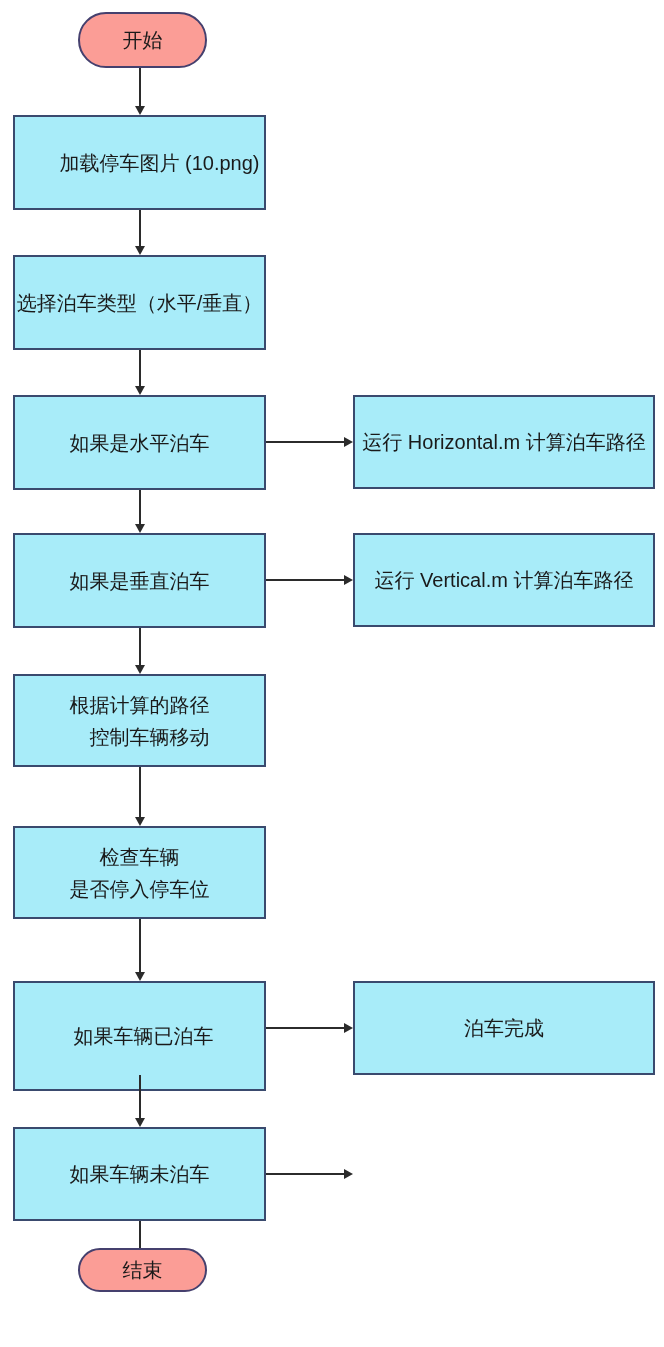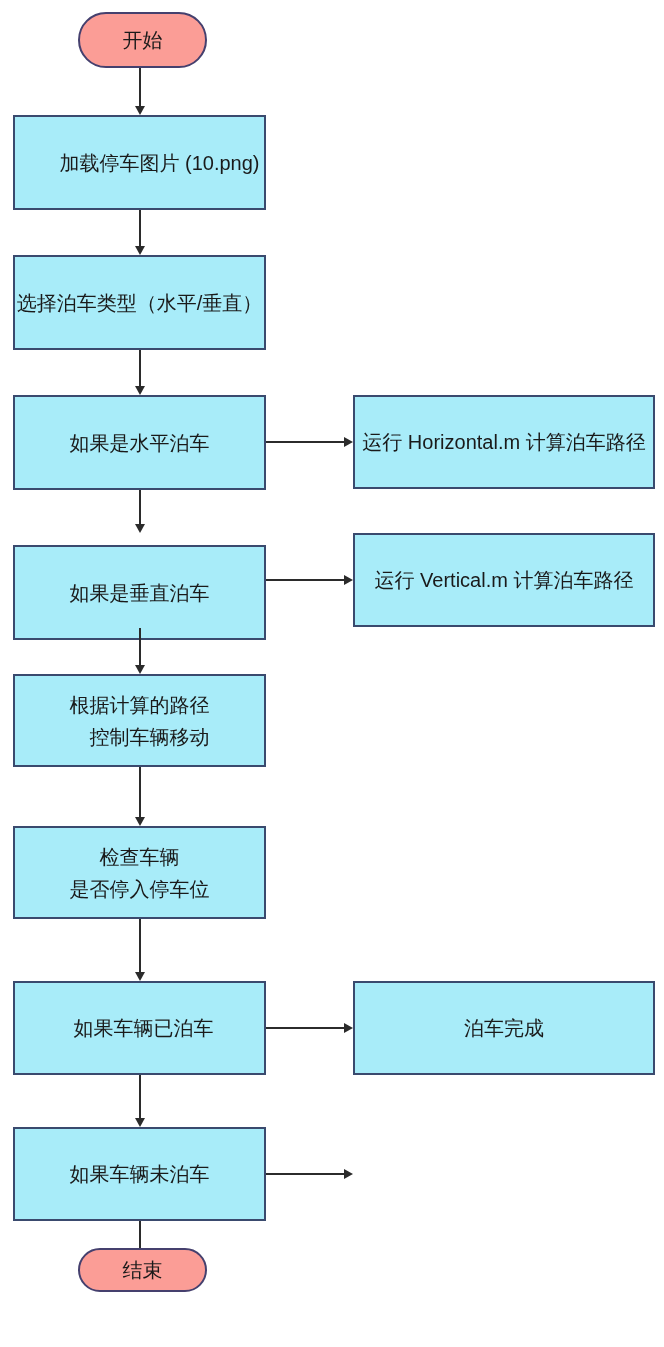--- a/index.html
+++ b/index.html
@@ -71,25 +71,25 @@
     border-bottom: 5px solid transparent;
     border-left: 9px solid var(--arrow);
   }
 
   
   #n-start  { left: 78px;  top: 12px;   width: 129px; height: 56px; }
   #n-load   { left: 13px;  top: 115px;  width: 253px; height: 95px; padding-left: 40px; }
   #n-select { left: 13px;  top: 255px;  width: 253px; height: 95px; }
   #n-ifh    { left: 13px;  top: 395px;  width: 253px; height: 95px; }
   #n-runh   { left: 353px; top: 395px;  width: 302px; height: 94px; }
-  #n-ifv    { left: 13px;  top: 533px;  width: 253px; height: 95px; margin-top: 12px; }
+  #n-ifv    { left: 13px;  top: 533px;  width: 253px; height: 95px; }
   #n-runv   { left: 353px; top: 533px;  width: 302px; height: 94px; }
   #n-ctrl   { left: 13px;  top: 674px;  width: 253px; height: 93px; text-align: right; }
   #n-check  { left: 13px;  top: 826px;  width: 253px; height: 93px; }
-  #n-ifp    { left: 13px;  top: 981px;  width: 253px; height: 94px; padding-left: 8px; }
+  #n-ifp    { left: 13px;  top: 981px;  width: 253px; height: 110px; padding-left: 8px; }
   #n-done   { left: 353px; top: 981px;  width: 302px; height: 94px; }
   #n-ifnp   { left: 13px;  top: 1127px; width: 253px; height: 94px; }
   #n-adjust { left: 353px; top: 1127px; width: 302px; height: 94px; }
   #n-end    { left: 78px;  top: 1248px; width: 129px; height: 44px; }
 
   
   #a1 { left: 139px; top: 68px;   height: 38px; }
   #a2 { left: 139px; top: 210px;  height: 36px; }
   #a3 { left: 139px; top: 350px;  height: 36px; }
   #a4 { left: 139px; top: 490px;  height: 34px; }

